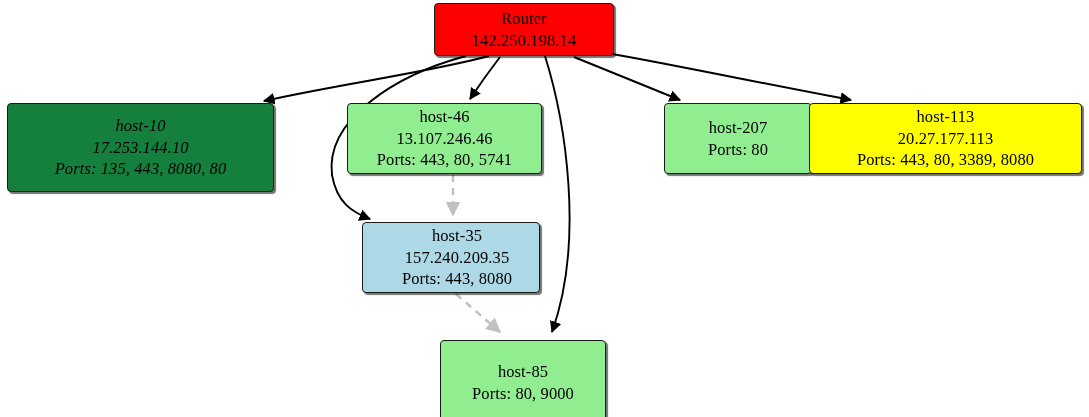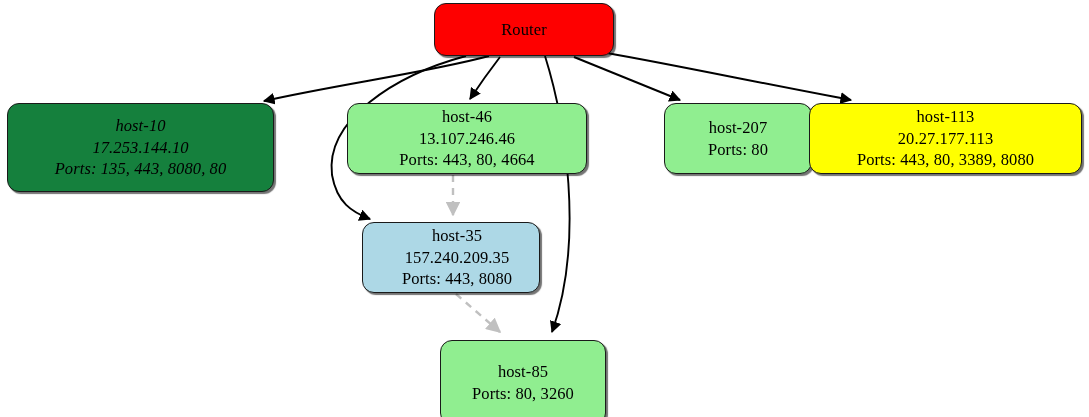--- a/index.html
+++ b/index.html
@@ -20,21 +20,21 @@
     left: 0;
     top: 0;
     width: 1089px;
     height: 417px;
     pointer-events: none;
   }
   .node {
     position: absolute;
     box-sizing: border-box;
     border: 1.6px solid #1a1a1a;
-    border-radius: 12px;
+    border-radius: 4px;
     display: flex;
     flex-direction: column;
     align-items: center;
     justify-content: center;
     text-align: center;
     color: #000000;
     font-size: 16.5px;
     line-height: 1.33;
     letter-spacing: 0.1px;
     box-shadow: 2px 2px 1px rgba(0,0,0,0.55);
@@ -67,43 +67,44 @@
         <path d="M 466,56 C 395,75 325,120 332,175 C 337,203 352,212 370,219" fill="none" stroke="#000000" stroke-width="1.9" marker-end="url(#arrow-black)"></path>
         <path d="M 545,56 C 565,120 585,240 552,332" fill="none" stroke="#000000" stroke-width="1.9" marker-end="url(#arrow-black)"></path>
         <path d="M 453,175 L 453,215" fill="none" stroke="#c0c0c0" stroke-width="2.4" stroke-dasharray="7,6" marker-end="url(#arrow-gray)"></path>
         <path d="M 456,294 L 500,332" fill="none" stroke="#c0c0c0" stroke-width="2.4" stroke-dasharray="7,6" marker-end="url(#arrow-gray)"></path>
       </g>
   </svg>
 
   <div id="nodes-group">
       <div class="node" style="left: 434px; top: 3px; width: 180px; height: 53px; background: rgb(254, 0, 0);">
         <span class="line">Router</span>
+        <span class="line">142.250.198.14</span>
       </div>
       <div class="node" style="left: 7px; top: 103px; width: 267px; height: 89px; background: #15803d; font-style: italic;">
         <span class="line">host-10</span>
         <span class="line">17.253.144.10</span>
         <span class="line">Ports: 135, 443, 8080, 80</span>
       </div>
-      <div class="node" style="left: 347px; top: 103px; width: 240px; height: 71px; background: rgb(144, 238, 144);">
+      <div class="node" style="left: 347px; top: 103px; width: 195px; height: 71px; background: rgb(144, 238, 144);">
         <span class="line">host-46</span>
         <span class="line">13.107.246.46</span>
-        <span class="line">Ports: 443, 80, 4664</span>
+        <span class="line">Ports: 443, 80, 5741</span>
       </div>
       <div class="node" style="left: 664px; top: 103px; width: 148px; height: 71px; background: rgb(144, 238, 144);">
         <span class="line">host-207</span>
         <span class="line">Ports: 80</span>
       </div>
       <div class="node" style="left: 809px; top: 103px; width: 273px; height: 71px; background: rgb(255, 255, 0);">
         <span class="line">host-113</span>
         <span class="line">20.27.177.113</span>
         <span class="line">Ports: 443, 80, 3389, 8080</span>
       </div>
       <div class="node" style="left: 362px; top: 222px; width: 178px; height: 71px; background: rgb(173, 216, 230); padding-left: 12px;">
         <span class="line">host-35</span>
         <span class="line">157.240.209.35</span>
         <span class="line">Ports: 443, 8080</span>
       </div>
       <div class="node" style="left: 440px; top: 340px; width: 166px; height: 85px; background: rgb(144, 238, 144);">
         <span class="line">host-85</span>
-        <span class="line">Ports: 80, 3260</span>
+        <span class="line">Ports: 80, 9000</span>
       </div>
     </div>
 </div>
 
 </body></html>

